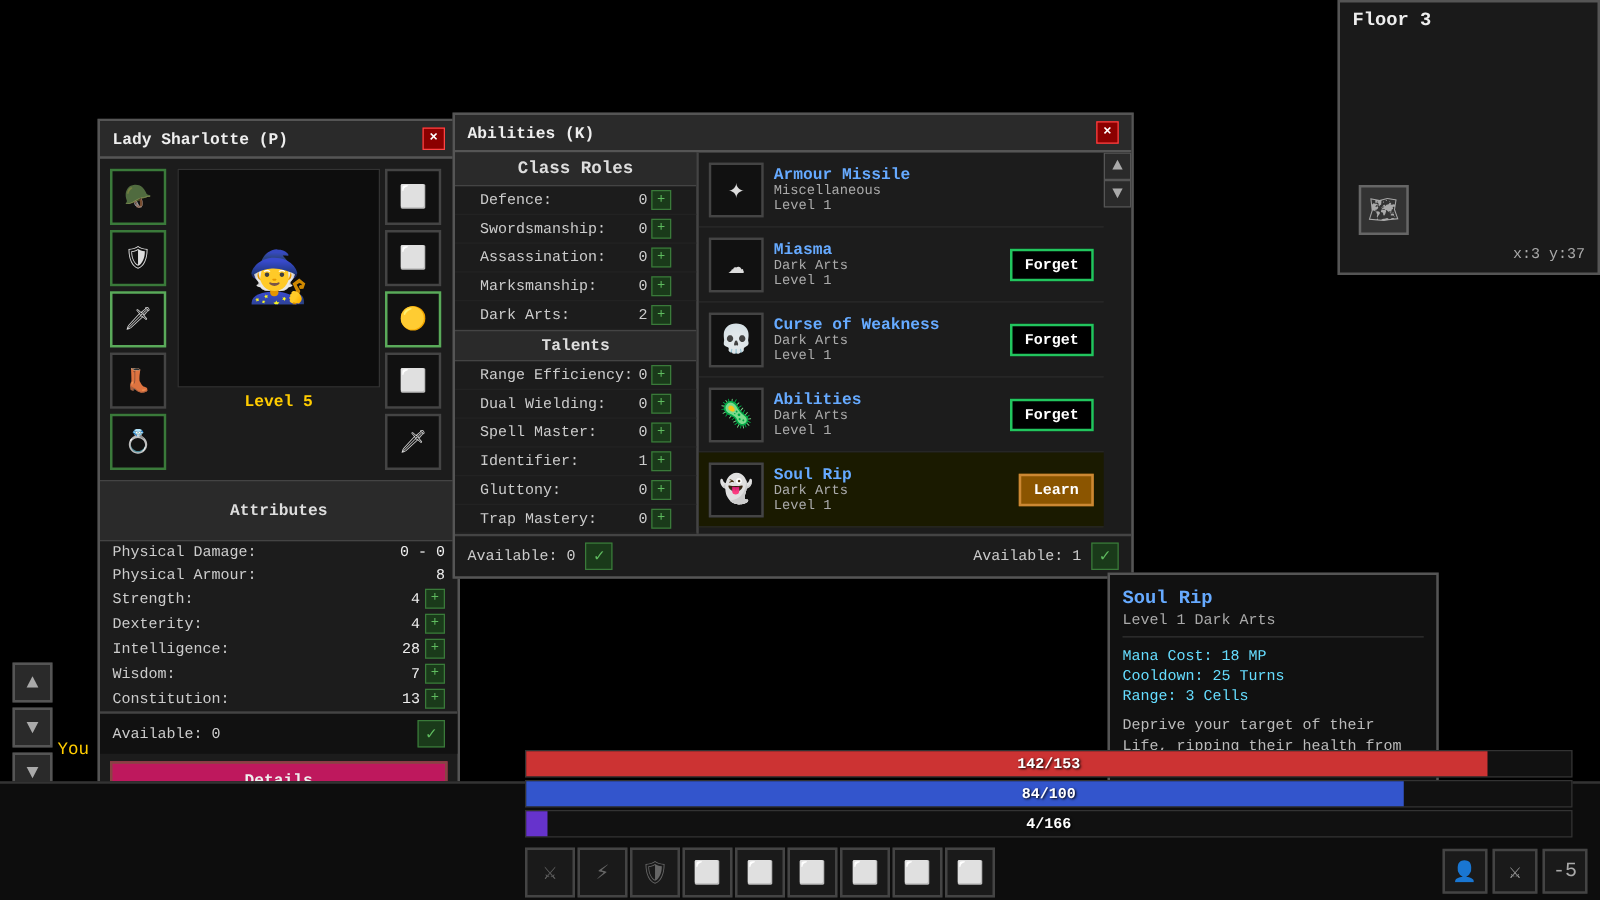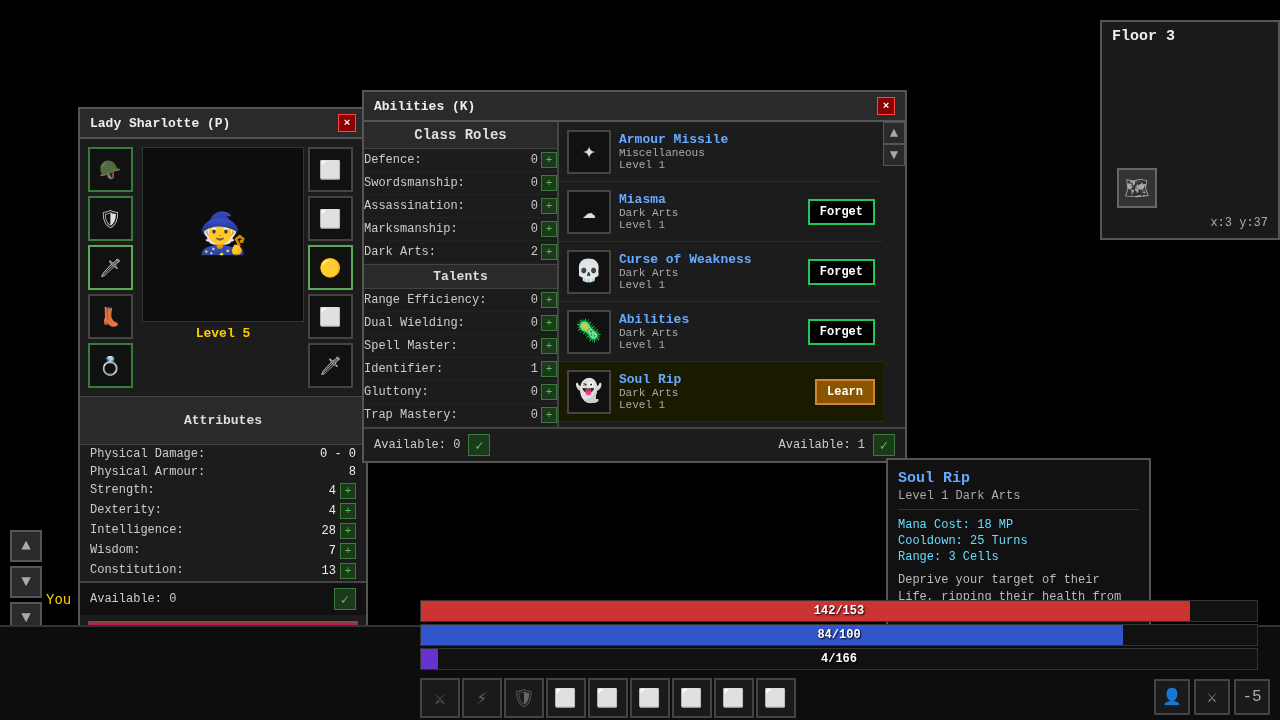--- a/index.html
+++ b/index.html
@@ -9,28 +9,27 @@
       background: #000;
       font-family: 'Courier New', monospace;
       overflow: hidden;
       position: relative;
     }
 
     
     .floor-panel {
       position: absolute;
       top: 0; right: 0;
-      width: 180px;
+      width: 210px;
       height: 220px;
       background: #1a1a1a;
       border: 2px solid #555;
       color: #ddd;
       font-size: 14px;
       padding: 6px 10px;
-      margin-top: 20px;
     }
     .floor-title {
       color: #eee;
       font-weight: bold;
       font-size: 15px;
     }
     .floor-coords {
       position: absolute;
       bottom: 8px;
       right: 10px;
@@ -48,21 +47,21 @@
       display: flex;
       align-items: center;
       justify-content: center;
       color: #aaa;
       font-size: 20px;
     }
 
     
     .char-panel {
       position: absolute;
-      top: 107px;
+      top: 95px;
       left: 78px;
       width: 290px;
       background: #1c1c1c;
       border: 2px solid #555;
       color: #ddd;
     }
     .panel-header {
       background: #2a2a2a;
       border-bottom: 2px solid #555;
       padding: 5px 10px;
@@ -128,20 +127,21 @@
       font-size: 13px;
       font-weight: bold;
       color: #ddd;
       border-top: 1px solid #444;
       border-bottom: 1px solid #444;
     }
 
     .attr-row {
       display: flex;
       justify-content: space-between;
+      align-items: center;
       padding: 2px 10px;
       font-size: 12px;
       color: #ccc;
       gap: 20px;
     }
     .attr-val {
       display: flex;
       align-items: center;
       gap: 4px;
       color: #eee;
@@ -223,21 +223,21 @@
     .left-pane {
       width: 195px;
       border-right: 2px solid #444;
       flex-shrink: 0;
     }
 
     .role-row {
       display: flex;
       justify-content: space-between;
       align-items: center;
-      padding: 3px 0;
+      padding: 3px 20px;
       font-size: 12px;
       color: #ccc;
       border-bottom: 1px solid #222;
     }
     .role-val {
       display: flex;
       align-items: center;
       gap: 3px;
     }
     .role-plus {

